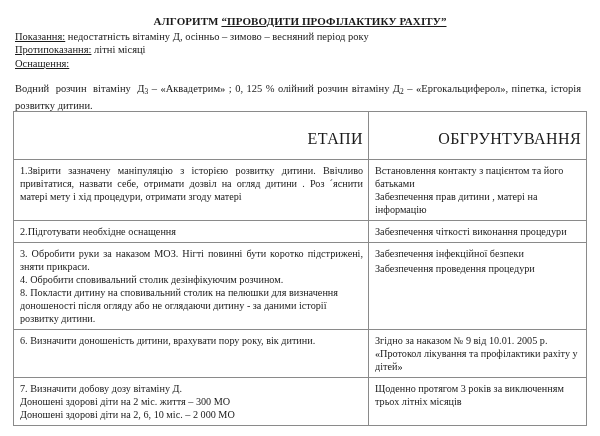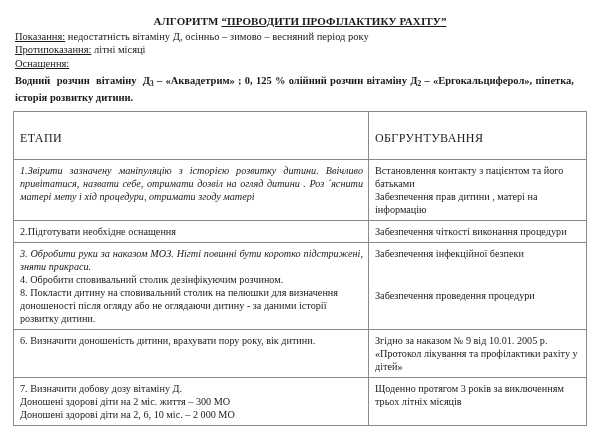--- a/index.html
+++ b/index.html
@@ -40,27 +40,26 @@
     line-height: 13.4px;
   }
   .meta-line {
     margin: 0;
     white-space: normal;
   }
   .meta-label {
     text-decoration: underline;
   }
   .equip {
-    padding: 0 26px 0 15px;
+    padding: 0 19px 0 15px;
     font-size: 10.5px;
     line-height: 13.4px;
     text-align: justify;
     text-justify: inter-word;
-    margin-top: 4px;
-    font-weight: bold;
+    margin-top: 12px;
   }
   .equip .spread {
     
     word-spacing: 3px;
   }
   sub {
     font-size: 7.5px;
     vertical-align: -2px;
   }
 
@@ -78,38 +77,37 @@
     vertical-align: top;
     padding: 4px 5px 4px 6px;
     font-size: 10.2px;
     line-height: 13px;
     font-weight: normal;
   }
   .algo-table .col-steps { width: 355px; }
   .algo-table .col-reason { width: 218px; }
 
   .hdr td {
-    text-align: left;
+    text-align: right;
     vertical-align: middle;
     height: 33px;
-    font-size: 12px;
+    font-size: 16px;
     letter-spacing: 0.4px;
     padding-top: 10px;
   }
 
   .cell-p {
     margin: 0;
   }
   .cell-p.justified {
     text-align: justify;
     text-justify: inter-word;
-    font-style: italic;
   }
   .gap-before {
-    margin-top: 29px;
+    margin-top: 2px;
   }
   .pad-top {
     padding-top: 12px;
   }
   .pad-top-lg {
     padding-top: 14px;
   }
 </style>
 </head>
 <body>

